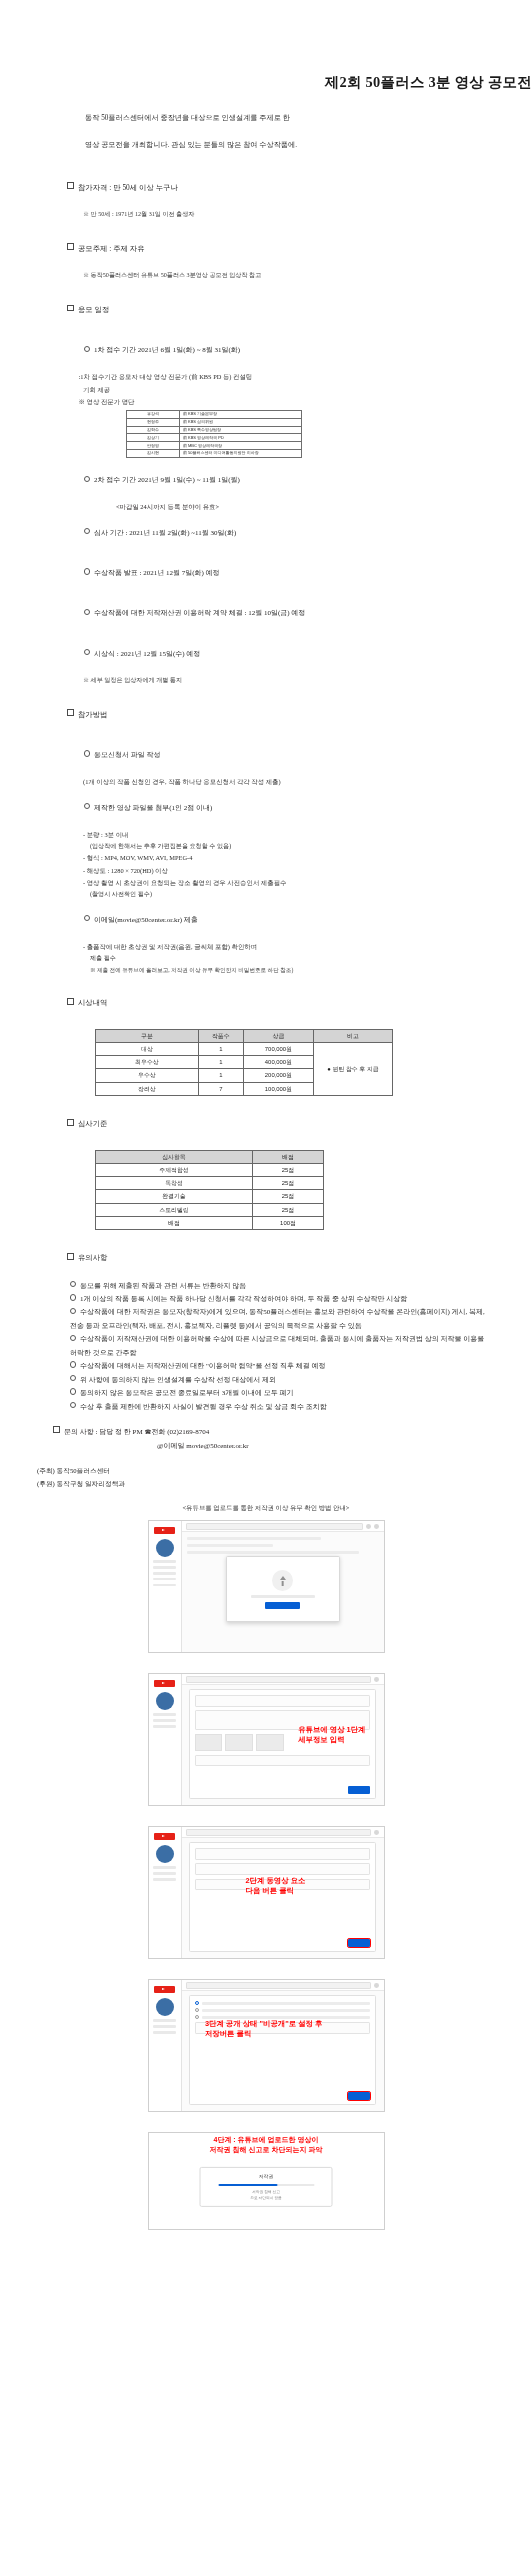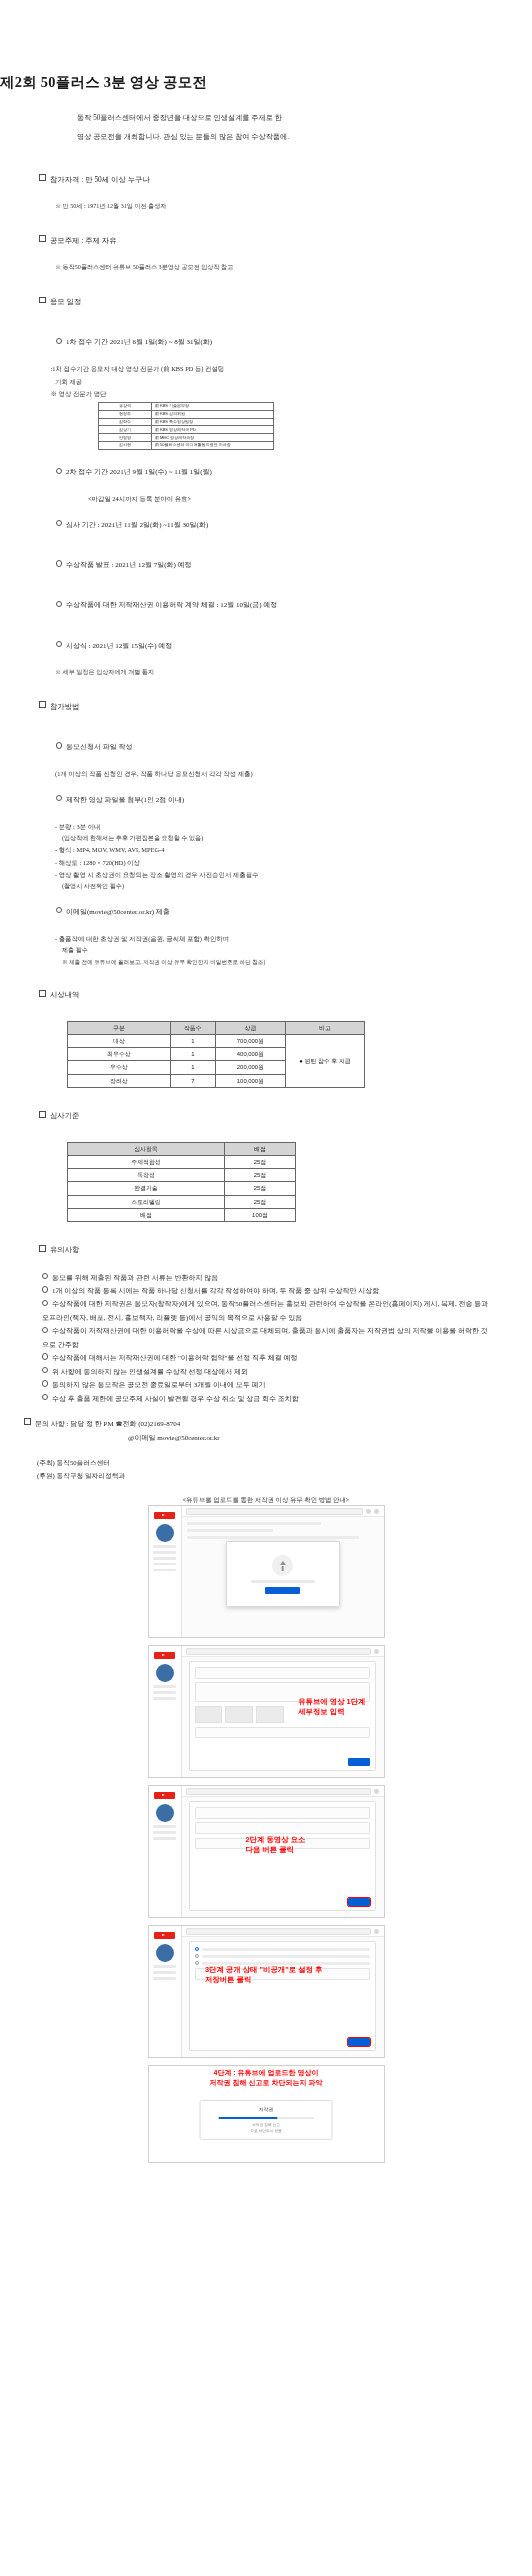--- a/index.html
+++ b/index.html
@@ -15,43 +15,43 @@
   }
   .page {
     width: 532px;
     position: relative;
     padding: 0 0 21px 0;
     box-sizing: border-box;
   }
 
   
   .doc-title {
-    text-align: left;
+    text-align: right;
     font-size: 14.4px;
     font-weight: bold;
     letter-spacing: 0.3px;
     margin: 0;
     padding: 73px 0 0 0;
     color: #1a1a1a;
   }
 
   
   .intro {
     margin: 19px 0 0 0;
     padding-left: 73px;
     padding-right: 69px;
     font-size: 7.2px;
     line-height: 2.05;
     color: #2b2b2b;
   }
-  .intro p { margin: 4px; }
+  .intro p { margin: 12px; }
 
   
   .content {
-    padding-left: 24px;
+    padding-left: 52px;
     padding-right: 43px;
     margin-top: 14px;
     font-size: 7px;
     line-height: 1.95;
   }
 
   .sec { margin-bottom: 7.4px; }
 
   .sec-head {
     font-size: 7.4px;
@@ -179,21 +179,21 @@
     font-weight: normal;
   }
   .tbl-prize thead th { background: #d4d4d4; }
   .tbl-prize .p-div { width: 106px; }
   .tbl-prize .p-cnt { width: 43px; }
   .tbl-prize .p-amt { width: 69px; }
   .tbl-prize .p-note { width: 80px; }
 
   
   .contact {
-    padding-left: 24px;
+    padding-left: 53px;
     margin-top: 10.6px;
     font-size: 7px;
     line-height: 2;
   }
   .contact .box {
     display: inline-block;
     width: 4.8px; height: 4.8px;
     border: 0.5px solid #4a4a4a;
     margin-right: 4.3px;
     vertical-align: 0.5px;
@@ -212,25 +212,25 @@
   }
 
   
   .guide-title {
     text-align: center;
     font-size: 6.4px;
     margin-top: 14px;
     color: #2b2b2b;
   }
   .shots {
-    margin-top: 0;
+    margin-top: 7px;
     display: flex;
     flex-direction: column;
     align-items: center;
-    gap: 7px;
+    gap: 20px;
   }
   .shot {
     position: relative;
     width: 237px;
     background: #f1f1f1;
     border: 0.5px solid #cfcfcf;
     box-sizing: border-box;
     overflow: hidden;
   }
   .shot-yt {
@@ -650,21 +650,21 @@
       <div class="sec-head">
         <span class="box"></span><span>유의사항</span>
       </div>
       <div class="lv1"><span class="circ"></span><span>응모를 위해 제출된 작품과 관련 서류는 반환하지 않음</span></div>
       <div class="lv1"><span class="circ"></span><span>1개 이상의 작품 등록 시에는 작품 하나당 신청서를 각각 작성하여야 하며, 두 작품 중 상위 수상작만 시상함</span></div>
       <div class="lv1"><span class="circ"></span><span>수상작품에 대한 저작권은 응모자(창작자)에게 있으며, 동작50플러스센터는 홍보와 관련하여 수상작을 온라인(홈페이지) 게시, 복제, 전송 등과 오프라인(책자, 배포, 전시, 홍보책자, 리플렛 등)에서 공익의 목적으로 사용할 수 있음</span></div>
       <div class="lv1"><span class="circ"></span><span>수상작품이 저작재산권에 대한 이용허락을 수상에 따른 시상금으로 대체되며, 출품과 응시에 출품자는 저작권법 상의 저작물 이용을 허락한 것으로 간주함</span></div>
       <div class="lv1"><span class="circ"></span><span>수상작품에 대해서는 저작재산권에 대한 "이용허락 협약"을 선정 직후 체결 예정</span></div>
       <div class="lv1"><span class="circ"></span><span>위 사항에 동의하지 않는 인생설계를 수상작 선정 대상에서 제외</span></div>
       <div class="lv1"><span class="circ"></span><span>동의하지 않은 응모작은 공모전 종료일로부터 3개월 이내에 모두 폐기</span></div>
-      <div class="lv1"><span class="circ"></span><span>수상 후 출품 제한에 공모주제 사실이 발견될 경우 수상 취소 및 상금 회수 조치함</span></div>
+      <div class="lv1"><span class="circ"></span><span>수상 후 출품 제한에 반환하지 사실이 발견될 경우 수상 취소 및 상금 회수 조치함</span></div>
     </div>
 
   </div>
 
   <div class="contact">
     <div>
       <span class="box"></span><span>문의 사항 : 담당 정 한 PM</span>
       <span>☎</span><span>전화</span>
       <span>(02)2169-8704</span>
     </div>

